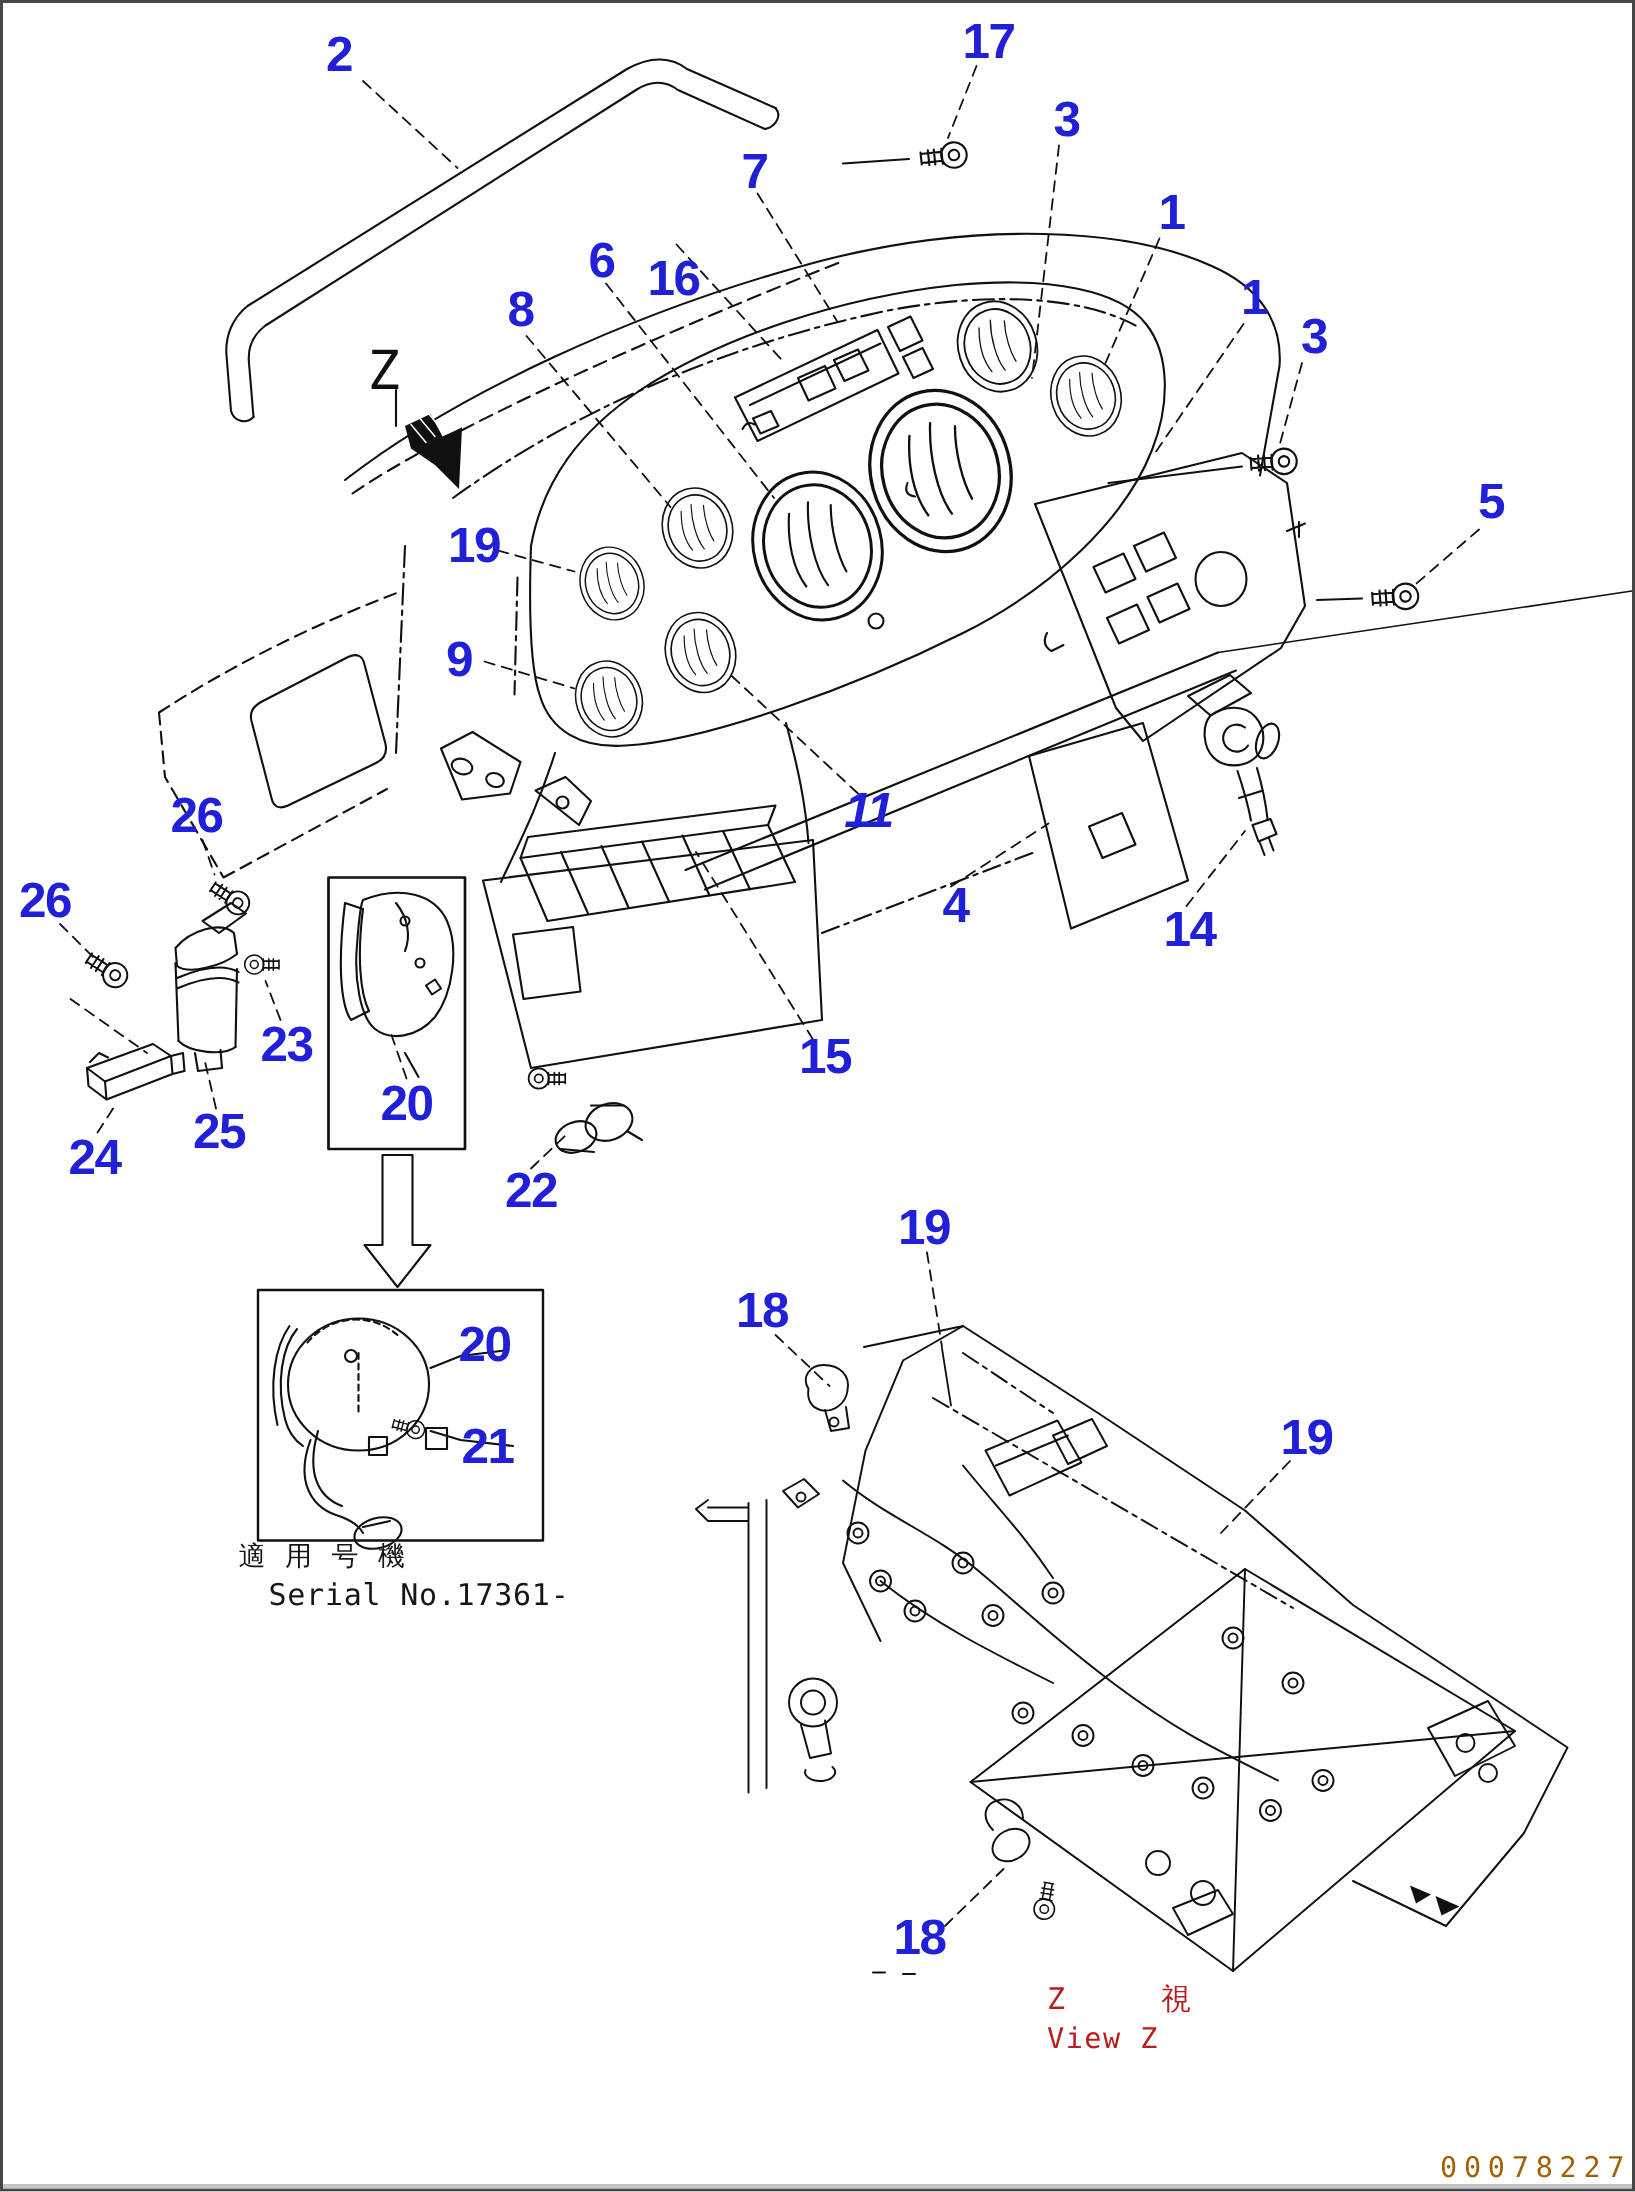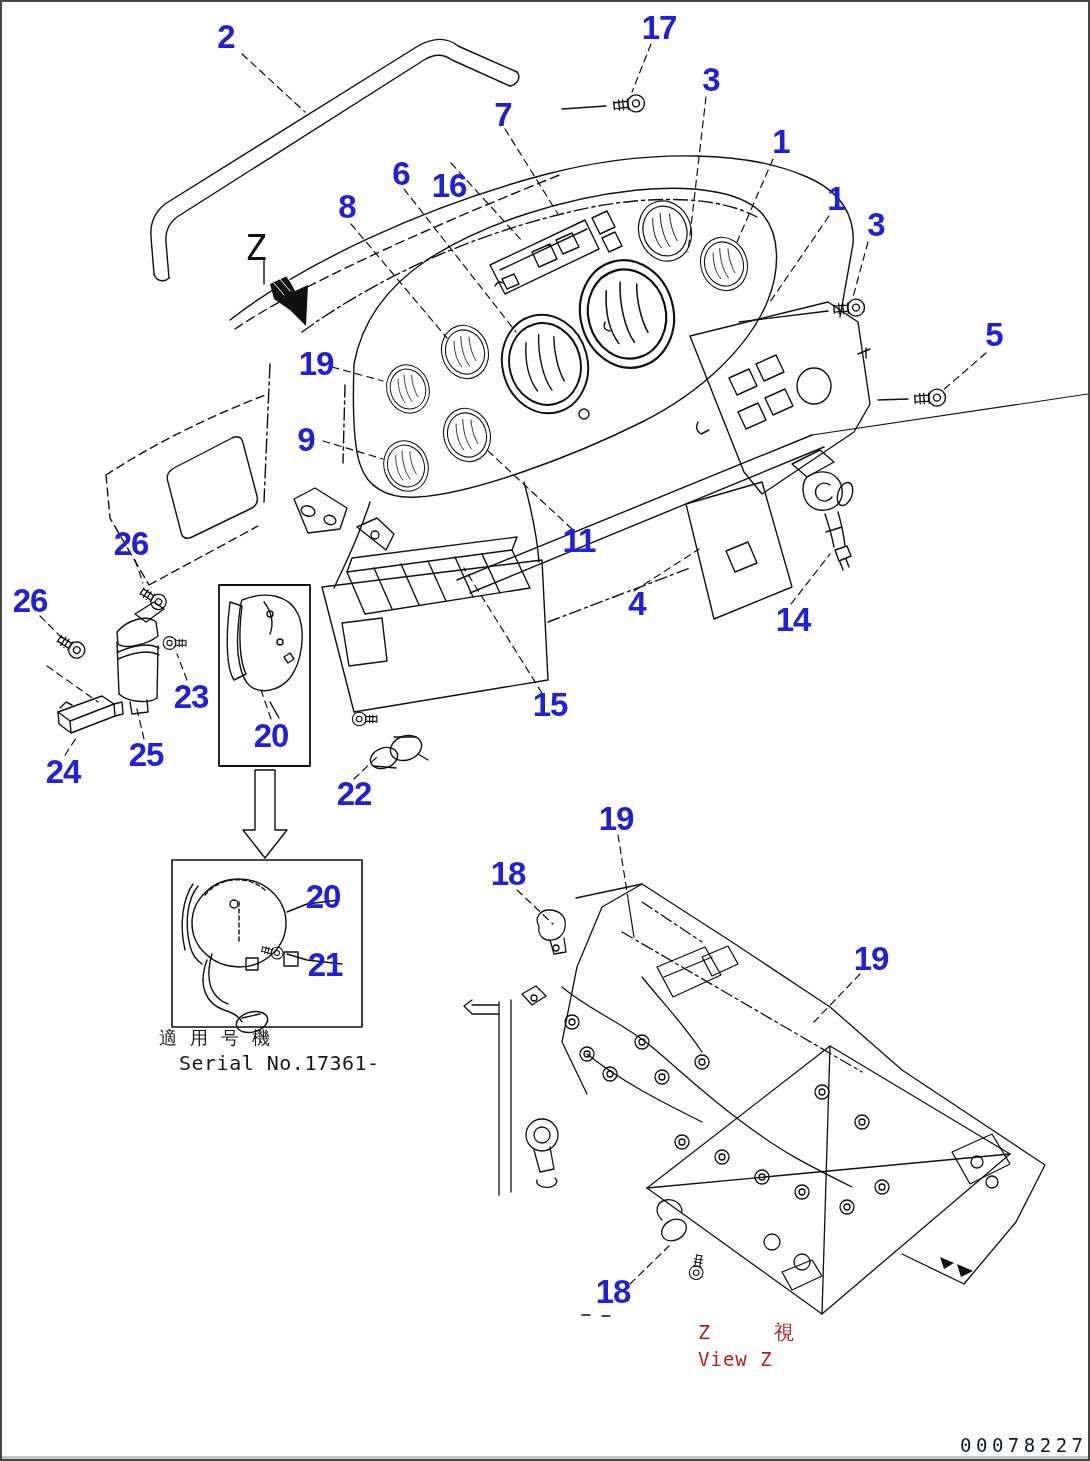--- a/index.html
+++ b/index.html
@@ -27,21 +27,21 @@
   }
   .serial{position:absolute;left:157px;top:1024px;color:#161616;}
   .serial .jp{font:18px/1.35 "DejaVu Sans Mono",monospace;letter-spacing:13px;}
   .serial .en{font:20px/1.35 "DejaVu Sans Mono",monospace;letter-spacing:0.5px;margin-left:20px;}
   .viewnote{position:absolute;left:696px;top:1316px;color:#b91c1c;}
   .viewnote .jp{font:20px/1.4 "DejaVu Sans Mono",monospace;letter-spacing:26px;}
   .viewnote .en{font:19px/1.4 "DejaVu Sans Mono",monospace;letter-spacing:1px;}
   .docnum{
     position:absolute;left:958px;top:1434px;
     font:19px/1 "DejaVu Sans Mono",monospace;
-    letter-spacing:4.5px;color:#0f172a;
+    letter-spacing:4.5px;color:#a16207;
   }
   .bottom-edge{
     position:absolute;left:0;bottom:0;width:100%;height:3px;
     background:#c3c3c3;
   }
 </style>
 </head>
 <body>
 
 <div class="page">
@@ -332,21 +332,21 @@
       <span class="callout" style="left: 501px; top: 112px;">7</span>
       <span class="callout" style="left: 447px; top: 144px; margin-top: 39px;">16</span>
       <span class="callout" style="left: 399px; top: 171px;">6</span>
       <span class="callout" style="left: 345px; top: 204px;">8</span>
       <span class="callout" style="left: 779px; top: 139px;">1</span>
       <span class="callout" style="left: 834px; top: 196px;">1</span>
       <span class="callout" style="left: 874px; top: 222px;">3</span>
       <span class="callout" style="left: 992px; top: 332px;">5</span>
       <span class="callout" style="left: 314px; top: 361px;">19</span>
       <span class="callout" style="left: 304px; top: 437px;">9</span>
-      <span class="callout" style="left: 577px; top: 538px;">11</span>
+      <span class="callout" style="left: 577px; top: 538px; font-style: italic;">11</span>
       <span class="callout" style="left: 129px; top: 541px;">26</span>
       <span class="callout" style="left: 28px; top: 598px;">26</span>
       <span class="callout" style="left: 189px; top: 694px;">23</span>
       <span class="callout" style="left: 269px; top: 733px;">20</span>
       <span class="callout" style="left: 144px; top: 752px;">25</span>
       <span class="callout" style="left: 61px; top: 769px;">24</span>
       <span class="callout" style="left: 352px; top: 791px;">22</span>
       <span class="callout" style="left: 548px; top: 702px;">15</span>
       <span class="callout" style="left: 635px; top: 601px;">4</span>
       <span class="callout" style="left: 791px; top: 617px;">14</span>

